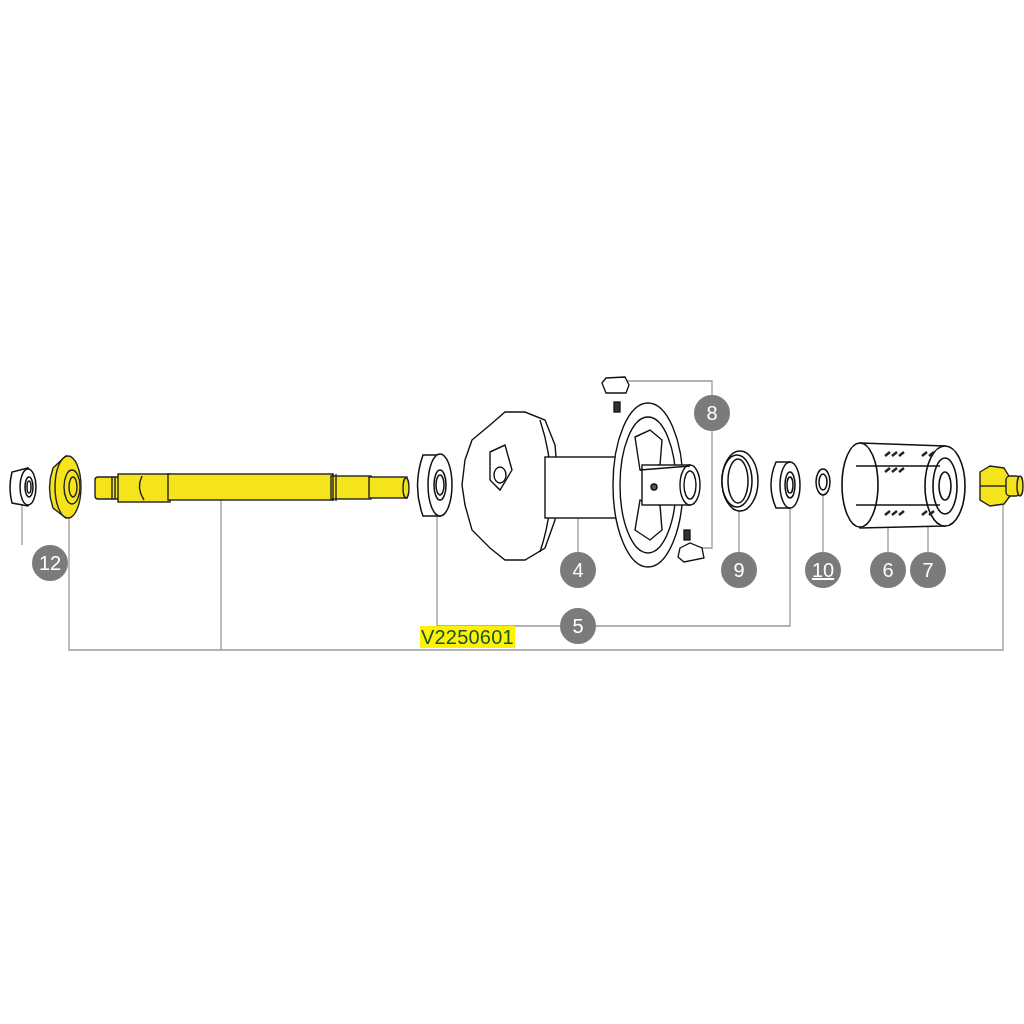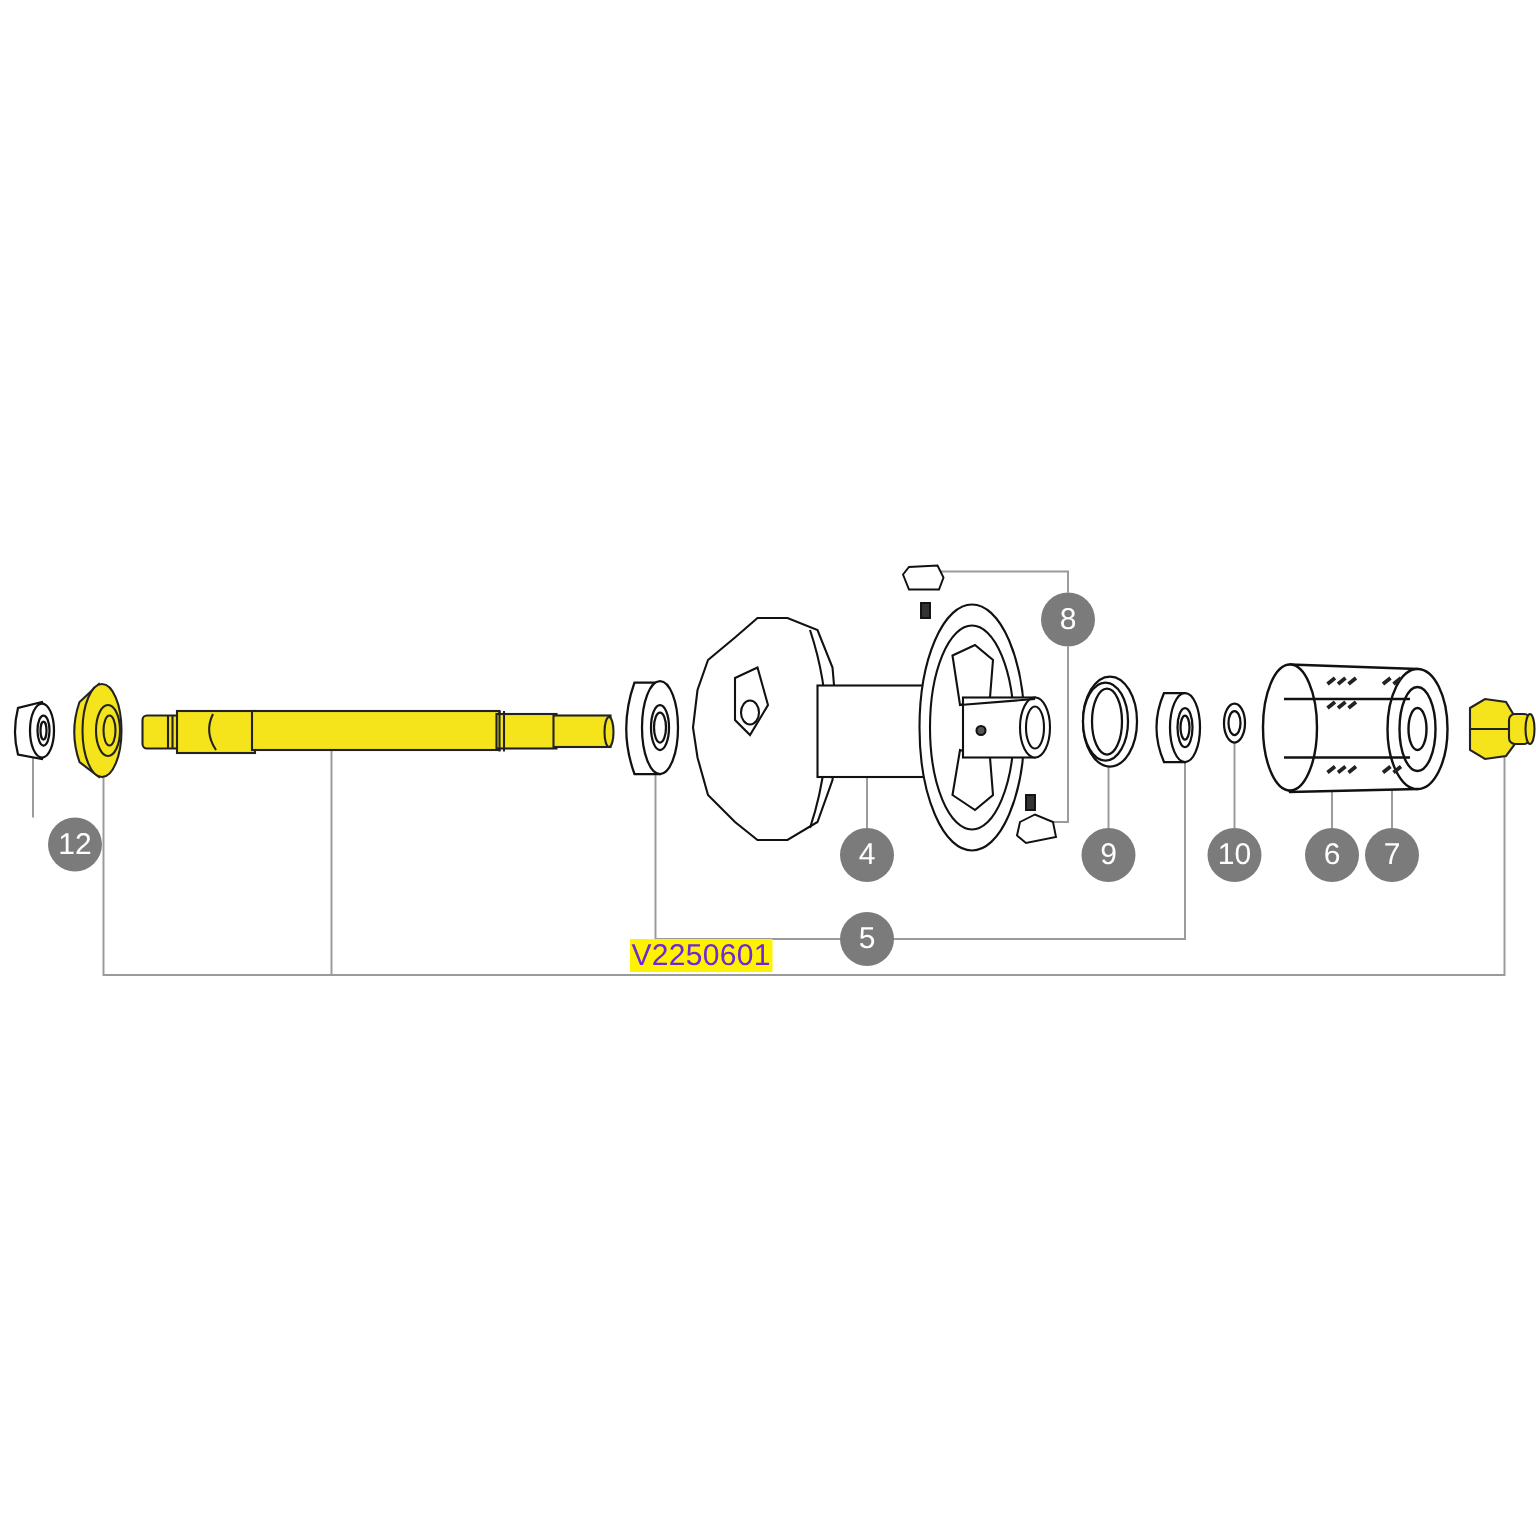--- a/index.html
+++ b/index.html
@@ -1,20 +1,20 @@
 <!DOCTYPE html>
 <html><head>
 <meta charset="utf-8">
 <style>
   html,body{margin:0;padding:0;background:#ffffff;}
   body{width:1024px;height:1024px;position:relative;overflow:hidden;font-family:"Liberation Sans",sans-serif;}
   svg.diagram{position:absolute;left:0;top:0;width:1024px;height:1024px;}
   .callout{position:absolute;width:36px;height:36px;border-radius:50%;background:#7b7b7b;color:#ffffff;
     font-family:"Liberation Sans",sans-serif;font-size:20px;display:flex;align-items:center;justify-content:center;cursor:pointer;}
-  .part-number{position:absolute;left:420px;top:626px;background:#fff200;color:#6d28d9;font-family:"Liberation Sans",sans-serif;
+  .part-number{position:absolute;left:420px;top:626px;background:#fff200;color:#14532d;font-family:"Liberation Sans",sans-serif;
     font-size:20px;line-height:22px;padding:0 1px;letter-spacing:0.2px;}
   .part{cursor:pointer;}
 </style>
 </head>
 <body>
 
 <svg class="diagram" viewBox="0 0 1024 1024" xmlns="http://www.w3.org/2000/svg">
 
   <g stroke="#9a9a9a" stroke-width="1.3" fill="none">
     <path d="M69 510 V650 H1003 V490"></path>
@@ -137,18 +137,18 @@
     <line x1="980" y1="486" x2="1010" y2="486"></line>
     <rect x="1006" y="476" width="14" height="20" rx="4"></rect>
     <ellipse cx="1020" cy="486" rx="3" ry="10"></ellipse>
   </g>
 </svg>
 
 <div class="callout" style="left:4px;top:545px;margin-left:28px;">12</div>
 <div class="callout" style="left:560px;top:552px;">4</div>
 <div class="callout" style="left:694px;top:395px;">8</div>
 <div class="callout" style="left:721px;top:552px;">9</div>
-<div class="callout" style="left:805px;top:552px;">10</div>
+<div class="callout" style="left:805px;top:552px;text-decoration:underline;">10</div>
 <div class="callout" style="left:870px;top:552px;">6</div>
 <div class="callout" style="left:910px;top:552px;">7</div>
 <div class="callout" style="left:560px;top:608px;">5</div>
 
 <div class="part-number">V2250601</div>
 
 </body></html>

